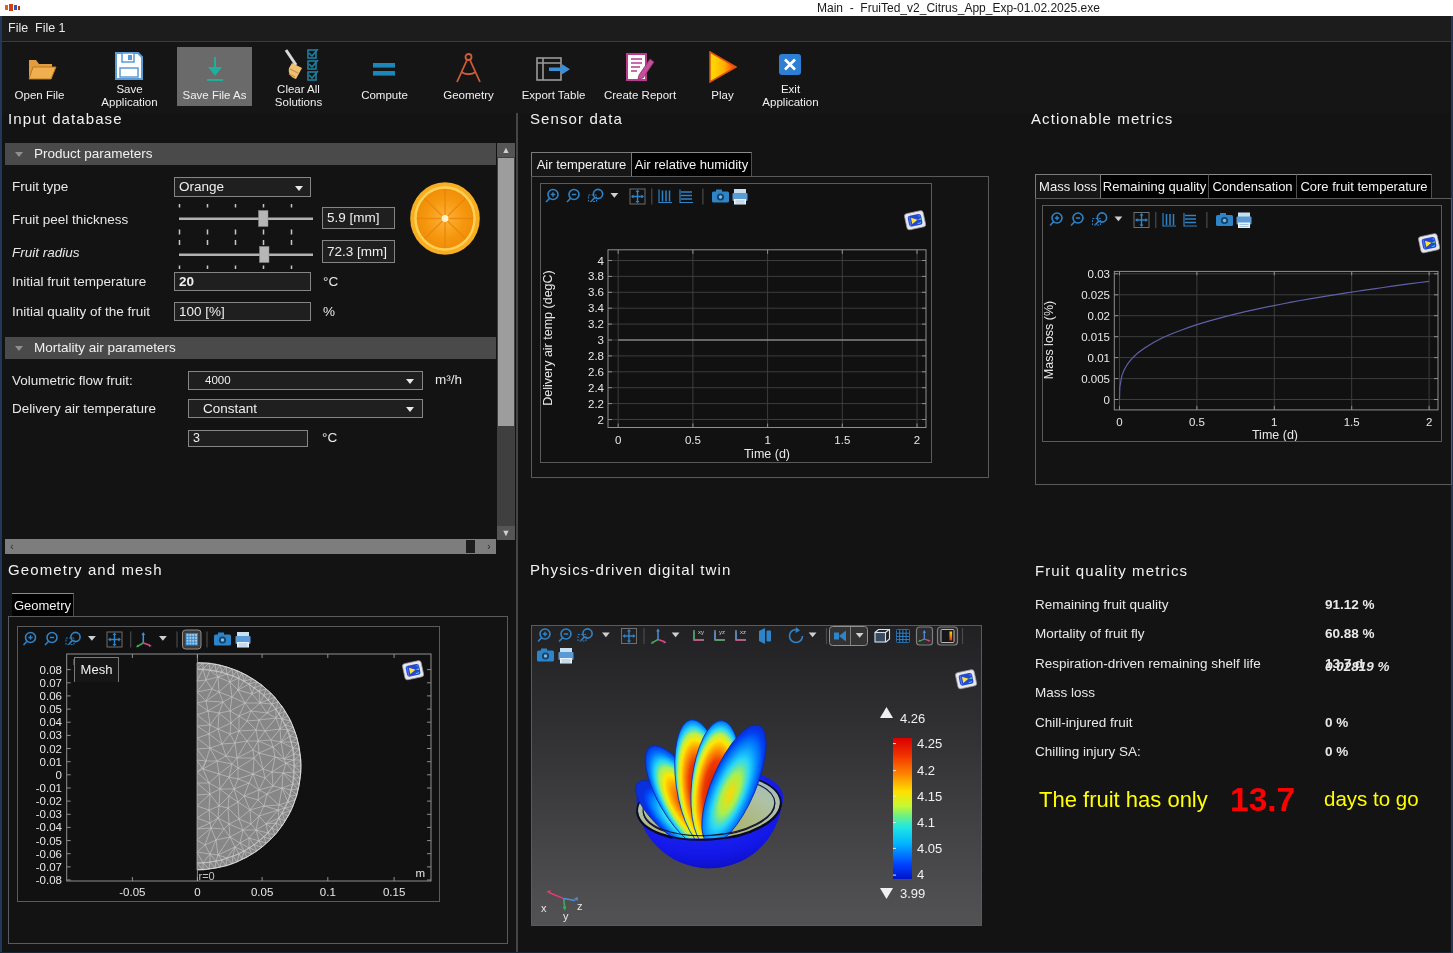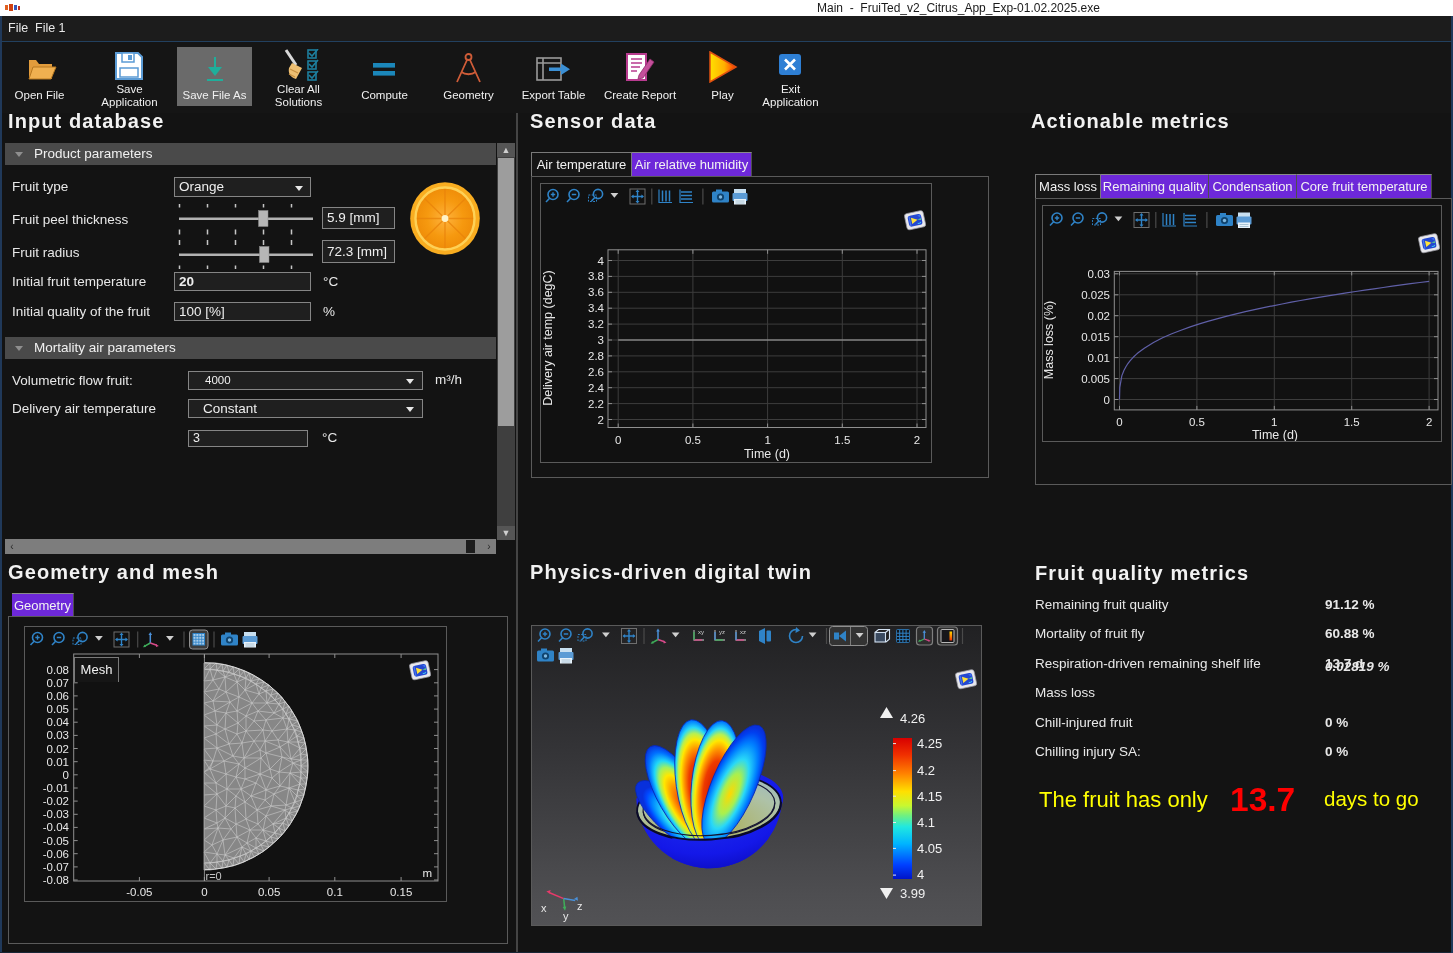--- a/index.html
+++ b/index.html
@@ -1,27 +1,27 @@
 <!DOCTYPE html>
 <html><head>
 <meta charset="utf-8">
 <style>
 html,body{margin:0;padding:0;background:#131313;}
 *{box-sizing:border-box;}
 body{font-family:"Liberation Sans",sans-serif;width:1453px;height:953px;position:relative;overflow:hidden;}
 .abs{position:absolute;}
-.ttl{font-weight:bold;font-size:20px;letter-spacing:1.1px;color:#f2f2f2;}
+.ttl{font-weight:normal;font-size:15px;letter-spacing:1.1px;color:#f2f2f2;}
 .lbl{font-size:13.5px;color:#e8e8e8;}
 .inp{position:absolute;background:#1f1f1f;border:1px solid #858585;color:#efefef;font-size:13.5px;line-height:17px;padding:0 4px;}
 .sechead{position:absolute;left:5px;width:491px;height:22px;background:#4a4a4a;color:#f0f0f0;font-size:13.5px;line-height:22px;}
 .sechead .tri{position:absolute;left:10px;top:9px;width:0;height:0;border-left:4.5px solid transparent;border-right:4.5px solid transparent;border-top:5px solid #8f8f8f;}
 .sechead span{margin-left:29px;}
 .tab{position:absolute;font-size:13px;line-height:23px;text-align:center;color:#f2f2f2;white-space:nowrap;}
 .tab.on{background:#161616;border:1px solid #7a7a7a;border-bottom:none;z-index:3;}
-.tab.off{background:#6d28d9;border-top:1px solid #8a8a8a;border-right:1px solid #4f4f4f;z-index:2;}
+.tab.off{background:#000000;border-top:1px solid #8a8a8a;border-right:1px solid #4f4f4f;z-index:2;}
 .pane{position:absolute;border:1px solid #5a5a5a;}
 .chartbox{position:absolute;border:1px solid #5a5a5a;background:#111111;}
 svg{display:block;}
 </style>
 </head>
 <body>
 <svg width="0" height="0" style="position:absolute">
 <defs>
 <g id="comsol">
   <g transform="rotate(-12 10 10)">
@@ -185,21 +185,21 @@
 <div class="abs" style="left:516px;top:113px;width:2px;height:840px;background:#454545;"></div>
 <div class="abs" style="left:0;top:113px;width:2px;height:840px;background:#20395a;"></div>
 <div class="abs" style="left:0;top:951.5px;width:1453px;height:1.5px;background:#182636;"></div>
 <div class="abs" style="left:1451px;top:113px;width:2px;height:840px;background:#20395a;"></div>
 
 <div class="ttl abs" style="left:8px;top:110px;">Input database</div>
 <div id="inputdb">
   <div class="sechead" style="top:143px;"><i class="tri"></i><span>Product parameters</span></div>
   <div class="lbl abs" style="left:12px;top:179px;">Fruit type</div>
   <div class="lbl abs" style="left:12px;top:212px;">Fruit peel thickness</div>
-  <div class="lbl abs" style="left:12px;top:245px;">Fruit radius</div>
+  <div class="lbl abs" style="left:12px;top:245px;font-style:italic;">Fruit radius</div>
   <div class="lbl abs" style="left:12px;top:274px;">Initial fruit temperature</div>
   <div class="lbl abs" style="left:12px;top:304px;">Initial quality of the fruit</div>
 
   <div class="inp" style="left:174px;top:177px;width:137px;height:20px;">
     <span style="">Orange</span>
     <span style="position:absolute;right:7px;top:8px;width:0;height:0;border-left:4.5px solid transparent;border-right:4.5px solid transparent;border-top:5px solid #e8e8e8;"></span>
   </div>
 
   <div id="sliders">
     <svg class="abs" style="left:174px;top:200px;" width="145" height="75" viewBox="0 0 145 75">
@@ -263,21 +263,21 @@
     <div class="abs" style="left:5px;top:539px;width:14px;height:15px;background:#7d7d7d;color:#2a2a2a;font-size:10px;text-align:center;line-height:15px;">‹</div>
     <div class="abs" style="left:482px;top:539px;width:14px;height:15px;background:#7d7d7d;color:#2a2a2a;font-size:10px;text-align:center;line-height:15px;">›</div>
     <div class="abs" style="left:466px;top:540px;width:9px;height:13px;background:#1d1d1d;"></div>
   </div>
 </div>
 
 <div class="ttl abs" style="left:8px;top:561px;">Geometry and mesh</div>
 <div class="tab off" style="left:12px;top:593px;width:62px;height:23px;">Geometry</div>
 <div class="tab on" style="left:74px;top:614px;width:45px;height:25px;margin-top:43px;">Mesh</div>
 <div class="pane" style="left:8px;top:616px;width:500px;height:328px;"></div>
-<div class="chartbox" style="left:17px;top:626px;width:423px;height:276px;margin-left:7px;" id="geochart">
+<div class="chartbox" style="left:17px;top:626px;width:423px;height:276px;" id="geochart">
 <svg width="421" height="274" viewBox="0 0 421 274">
   <g transform="translate(0,2.5)">
   <g stroke="#2f83c7" stroke-width="1.6" fill="none">
     <circle cx="12.5" cy="8" r="5"></circle>
           <path d="M9.1 11.8L5.5 15.5"></path>
     <circle cx="34" cy="8" r="5"></circle>
           <path d="M30.6 11.8L27 15.5"></path>
     <circle cx="57.5" cy="7.5" r="4.6"></circle>
           <path d="M54.3 11L51 14.5"></path>
   </g>

